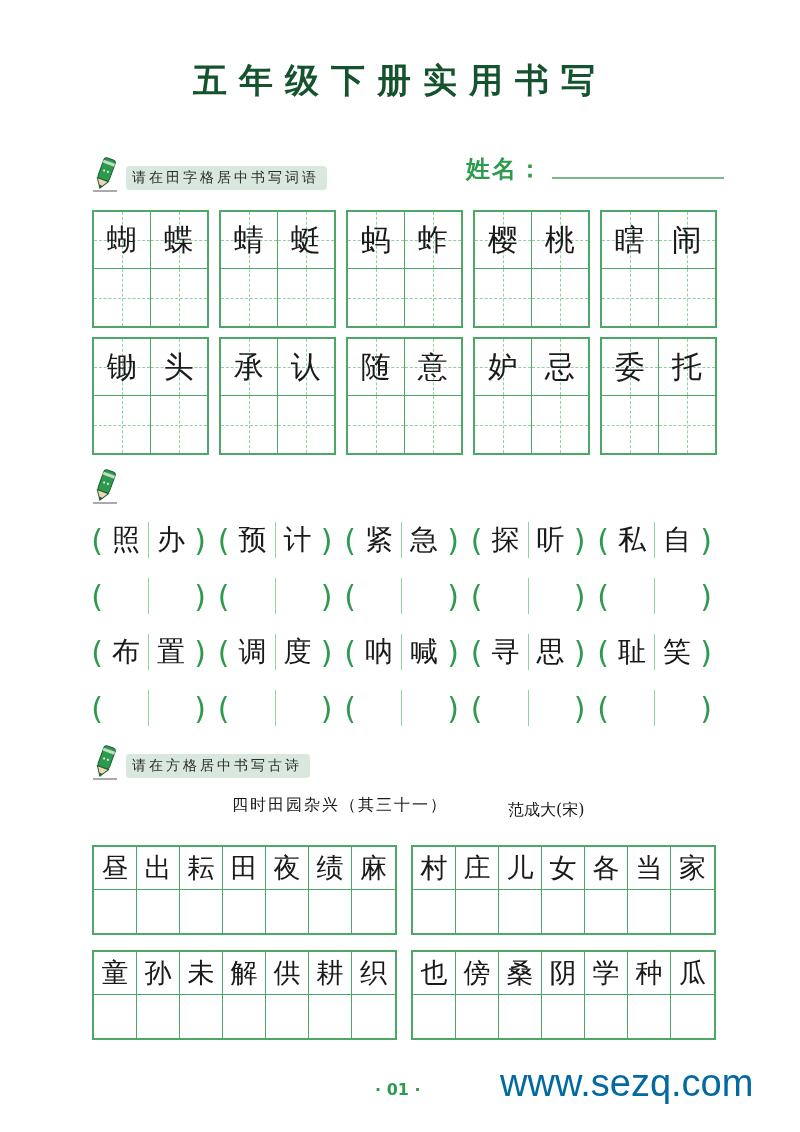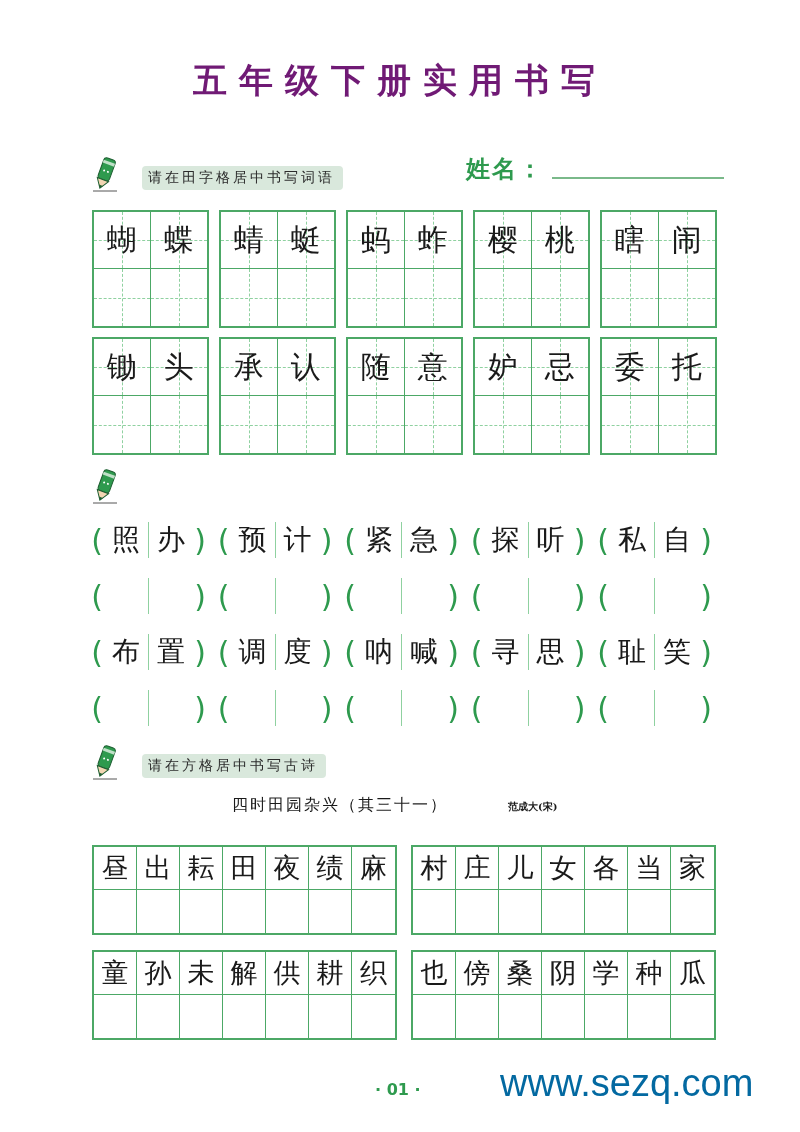--- a/index.html
+++ b/index.html
@@ -2,31 +2,30 @@
 <html><head>
 <meta charset="utf-8">
 <style>
   * { box-sizing: border-box; margin: 0; padding: 0; }
   html, body { width: 800px; height: 1132px; background: #ffffff; overflow: hidden; }
   body { position: relative; font-family: "DejaVu Serif", serif; color: #1a1a1a; }
 
   .title {
     position: absolute; top: 58px; left: 0; width: 800px; text-align: center;
     font-family: "DejaVu Sans", sans-serif; font-weight: bold; font-size: 34px;
-    letter-spacing: 12px; color: #701a75;
+    letter-spacing: 12px; color: #14532d;
   }
 
   .section-head { position: absolute; left: 92px; height: 32px; display: flex; align-items: flex-end; }
   .pencil { width: 26px; height: 36px; position: relative; margin-right: 8px; }
   .pencil svg { width: 26px; height: 36px; display: block; }
   .section-label {
     background: #d9e8dc; border-radius: 4px; padding: 3px 8px 3px 6px; font-size: 14px;
     font-family: "DejaVu Sans", sans-serif; letter-spacing: 3px; color: #2b2b2b;
     margin-bottom: 2px;
-    margin-left: 16px;
   }
 
   .name-field { position: absolute; top: 153px; left: 466px; display: flex; align-items: flex-end; }
   .name-label { font-family: "DejaVu Sans", sans-serif; font-weight: bold; font-size: 24px; color: #2e9a4e; letter-spacing: 2px; }
   .name-line { width: 172px; height: 2px; background: #7ab98a; margin-left: 8px; margin-bottom: 6px; }
 
   
   .tz-row { position: absolute; left: 92px; display: flex; gap: 10px; }
   .tz-block { width: 117px; height: 118px; border: 2px solid #4ca866; display: grid; grid-template-columns: 1fr 1fr; grid-template-rows: 1fr 1fr; }
   .tz-cell { position: relative; border-right: 1.5px solid #4ca866; border-bottom: 1.5px solid #4ca866; display: flex; align-items: center; justify-content: center; font-size: 30px; }
@@ -37,21 +36,21 @@
   .tz-cell span { position: relative; z-index: 1; }
 
   
   .br-row { position: absolute; left: 90px; width: 630px; display: flex; justify-content: space-between; }
   .br-item { display: flex; align-items: center; height: 40px; width: 124px; }
   .br-paren { color: #2e9a4e; font-size: 30px; font-family: "DejaVu Sans", sans-serif; width: 14px; text-align: center; }
   .br-char { width: 44px; text-align: center; font-size: 28px; }
   .br-div { width: 1px; height: 36px; background: #8fd1a0; }
 
   .poem-title { position: absolute; top: 795px; left: 232px; font-size: 16px; letter-spacing: 2px; }
-  .poem-author { position: absolute; top: 800px; left: 508px; font-size: 10px; font-weight: bold; }
+  .poem-author { position: absolute; top: 800px; left: 508px; font-size: 16px; }
 
   .fg-row { position: absolute; left: 92px; display: flex; gap: 14px; }
   .fg-block { display: grid; grid-template-columns: repeat(7, 43px); grid-template-rows: 43px 43px; border: 2px solid #4ca866; }
   .fg-cell { border-right: 1.5px solid #4ca866; border-bottom: 1.5px solid #4ca866; display: flex; align-items: center; justify-content: center; font-size: 27px; }
   .fg-cell:nth-child(7n) { border-right: none; }
   .fg-cell:nth-child(n+8) { border-bottom: none; }
 
   .page-num { position: absolute; top: 1080px; left: 375px; font-family: "DejaVu Sans", sans-serif; font-weight: bold; color: #2e9a4e; font-size: 16px; }
   .watermark { position: absolute; top: 1062px; left: 500px; font-family: "Liberation Sans", sans-serif; color: #0369a1; font-size: 38px; }
 </style>

